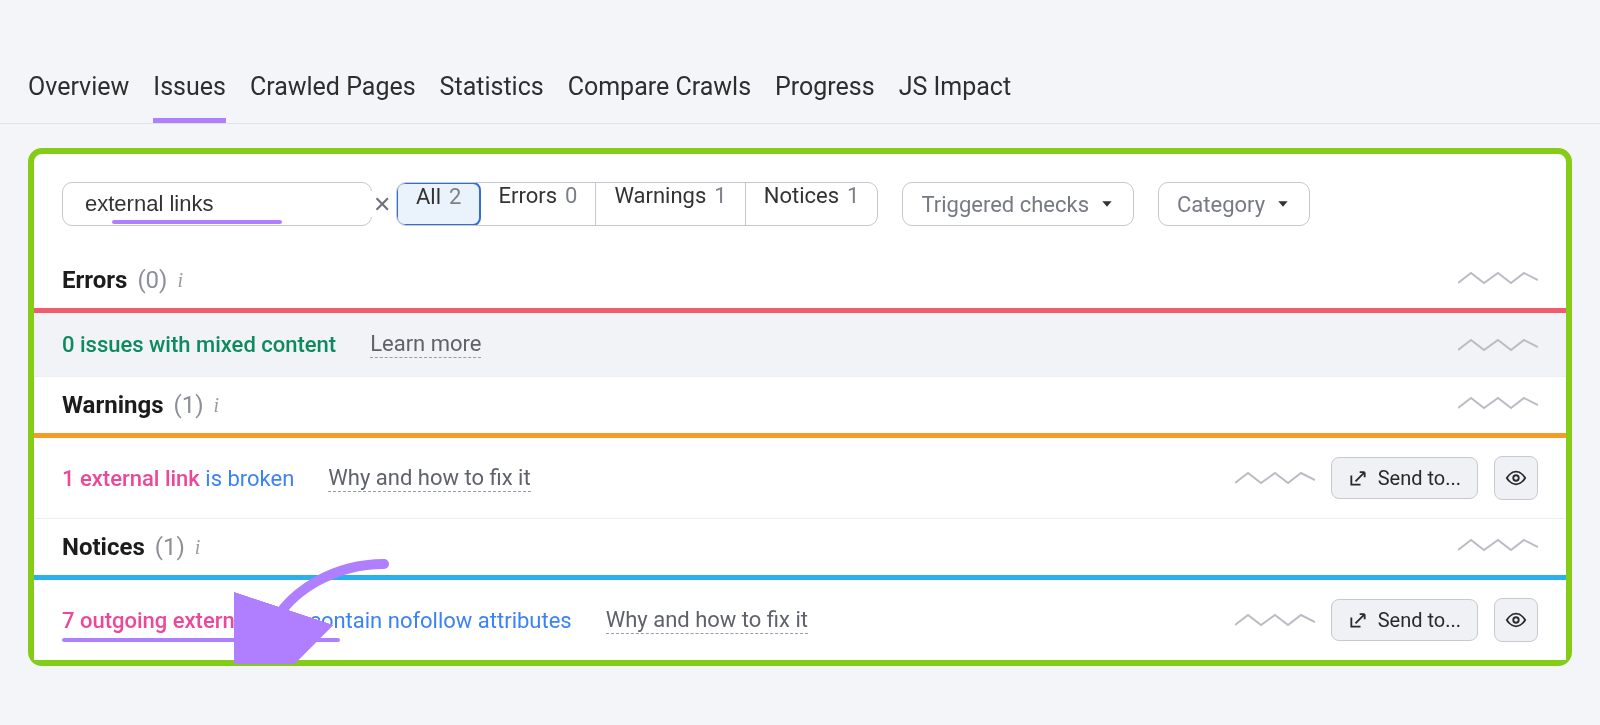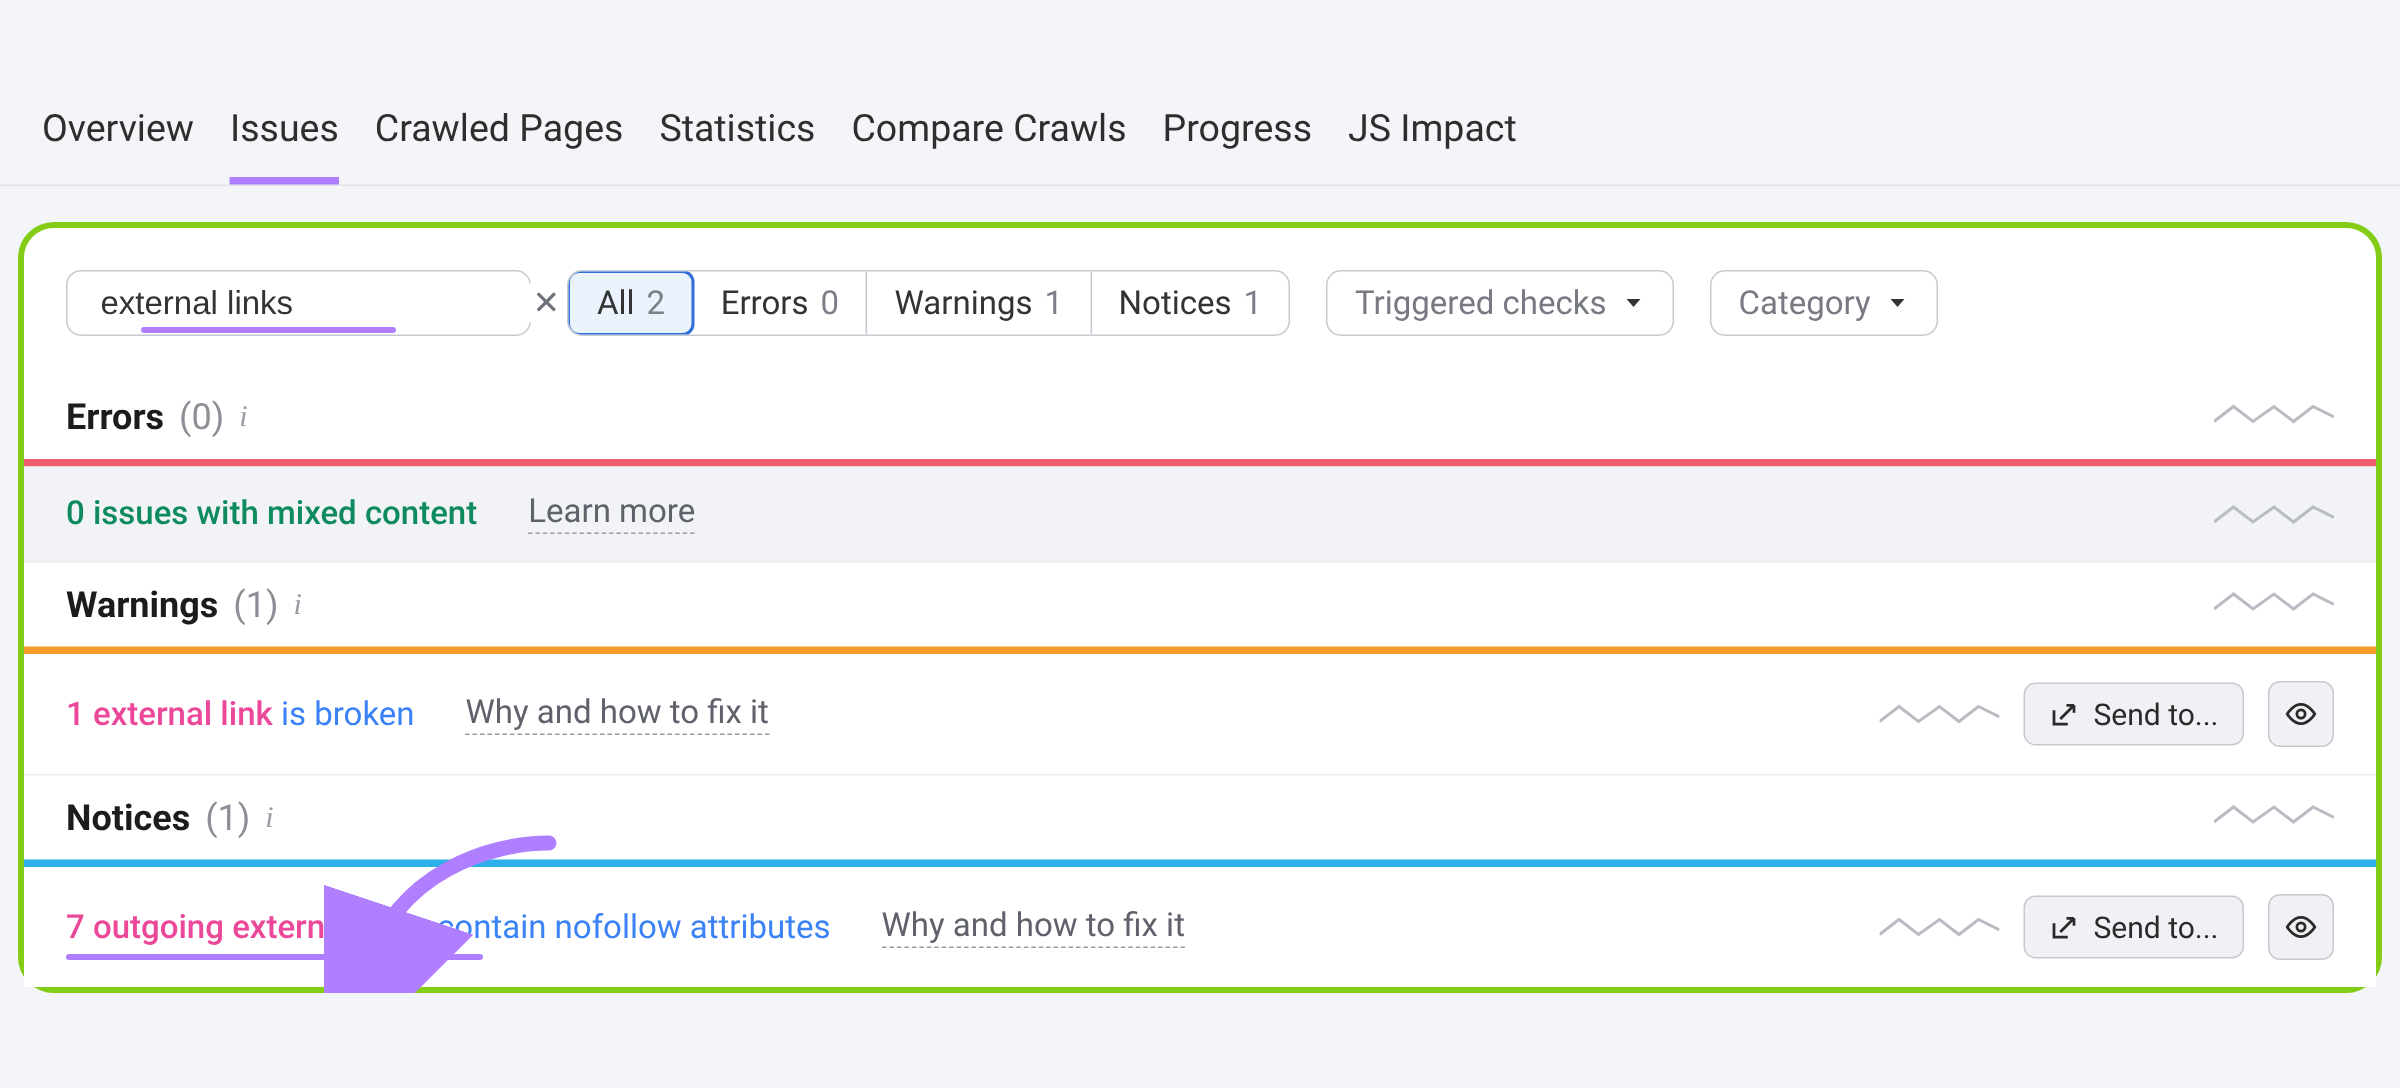--- a/index.html
+++ b/index.html
@@ -33,23 +33,23 @@
     content: "";
     position: absolute;
     left: 0; right: 0; bottom: -16px;
     height: 5px;
     background: #b07fff;
   }
 
   
   .panel {
     background: #fff;
-    margin: 24px 12px;
-    border-radius: 24px;
-    border: 4px solid #84cc16;
+    margin: 24px 28px;
+    border-radius: 14px;
+    border: 6px solid #84cc16;
     overflow: visible;
     position: relative;
   }
 
   .controls {
     display: flex;
     align-items: center;
     padding: 28px 28px 26px 28px;
     gap: 24px;
   }
@@ -78,21 +78,21 @@
   
   .pill-group {
     display: flex;
     border: 1.5px solid #c7c9d0;
     border-radius: 10px;
     overflow: hidden;
     height: 44px;
   }
   .pill {
     display: flex;
-    align-items: center;
+    align-items: flex-start;
     padding: 0 18px;
     border-right: 1px solid #c7c9d0;
     font-size: 22px;
     color: #333;
     cursor: pointer;
     gap: 8px;
   }
   .pill:last-child { border-right: none; }
   .pill.selected {
     border: 2px solid #2f6fd6;

